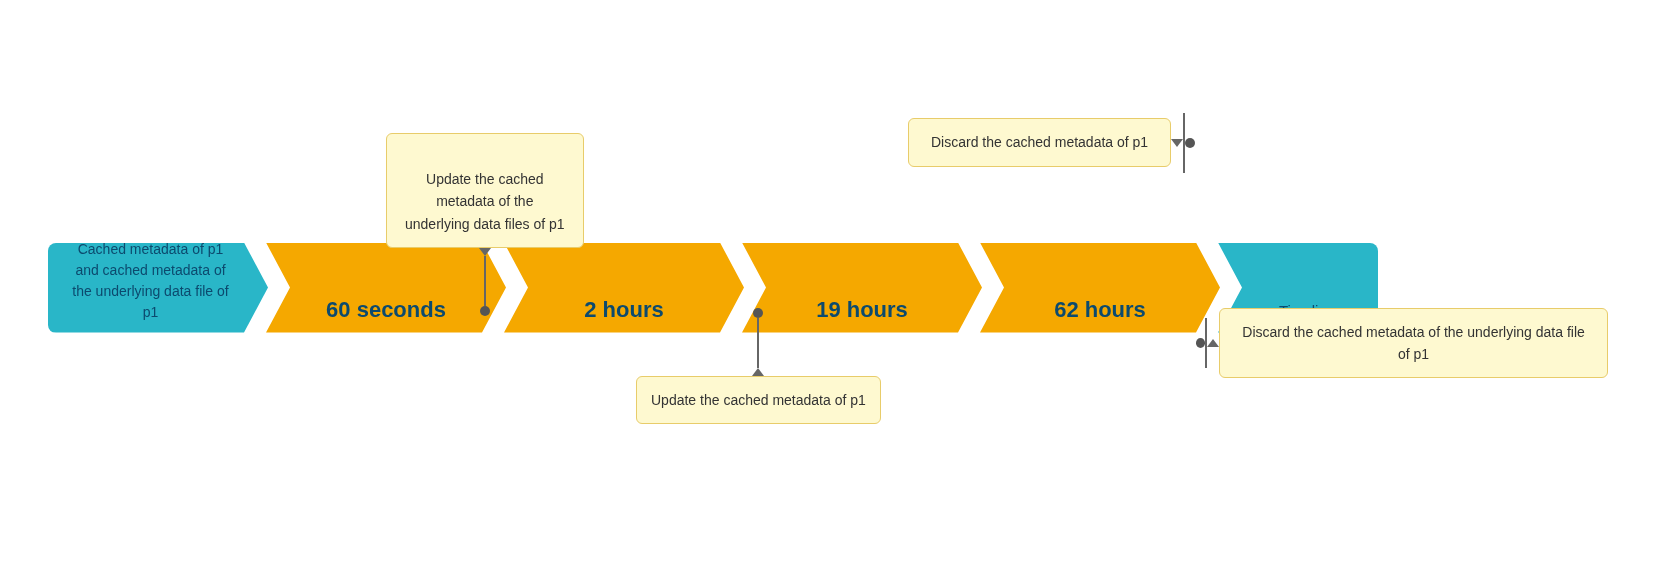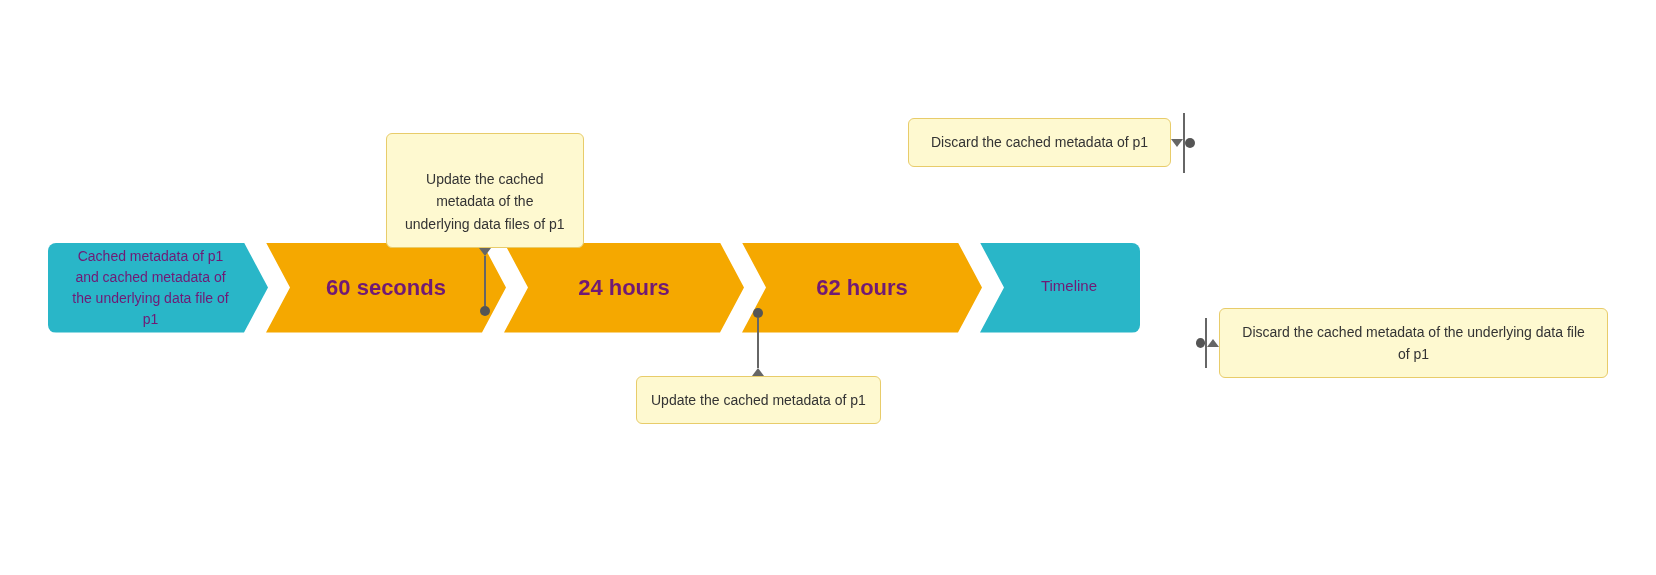--- a/index.html
+++ b/index.html
@@ -28,27 +28,27 @@
       top: 50%;
       left: 0;
       transform: translateY(-50%);
       width: 100%;
       gap: 0;
     }
 
     
     .chevron {
       display: flex;
-      align-items: center;
+      align-items: flex-end;
       justify-content: center;
       position: relative;
       height: 90px;
       font-weight: bold;
       font-size: 22px;
-      color: #701a75;
+      color: #0c4a6e;
       text-align: center;
     }
 
     
     .chevron-start {
       background: #29b6c8;
       width: 220px;
       border-radius: 8px 0 0 8px;
       clip-path: polygon(0 0, calc(100% - 24px) 0, 100% 50%, calc(100% - 24px) 100%, 0 100%, 0 0);
       font-size: 15px;
@@ -85,23 +85,26 @@
   <div class="timeline-row">
 
     <div class="chevron chevron-start">
       <span style="font-size:14px;line-height:1.5;font-weight:400;">Cached metadata of p1 and cached metadata of the underlying data file of p1</span>
     </div>
 
     <div class="chevron chevron-mid">
       <span>60 seconds</span>
     </div>
 
+    <div class="chevron chevron-mid">
+      <span>2 hours</span>
+    </div>
 
     <div class="chevron chevron-mid">
-      <span>24 hours</span>
+      <span>19 hours</span>
     </div>
 
     <div class="chevron chevron-mid">
       <span>62 hours</span>
     </div>
 
     <div class="chevron chevron-end">
       <span>Timeline</span>
     </div>
   </div>

